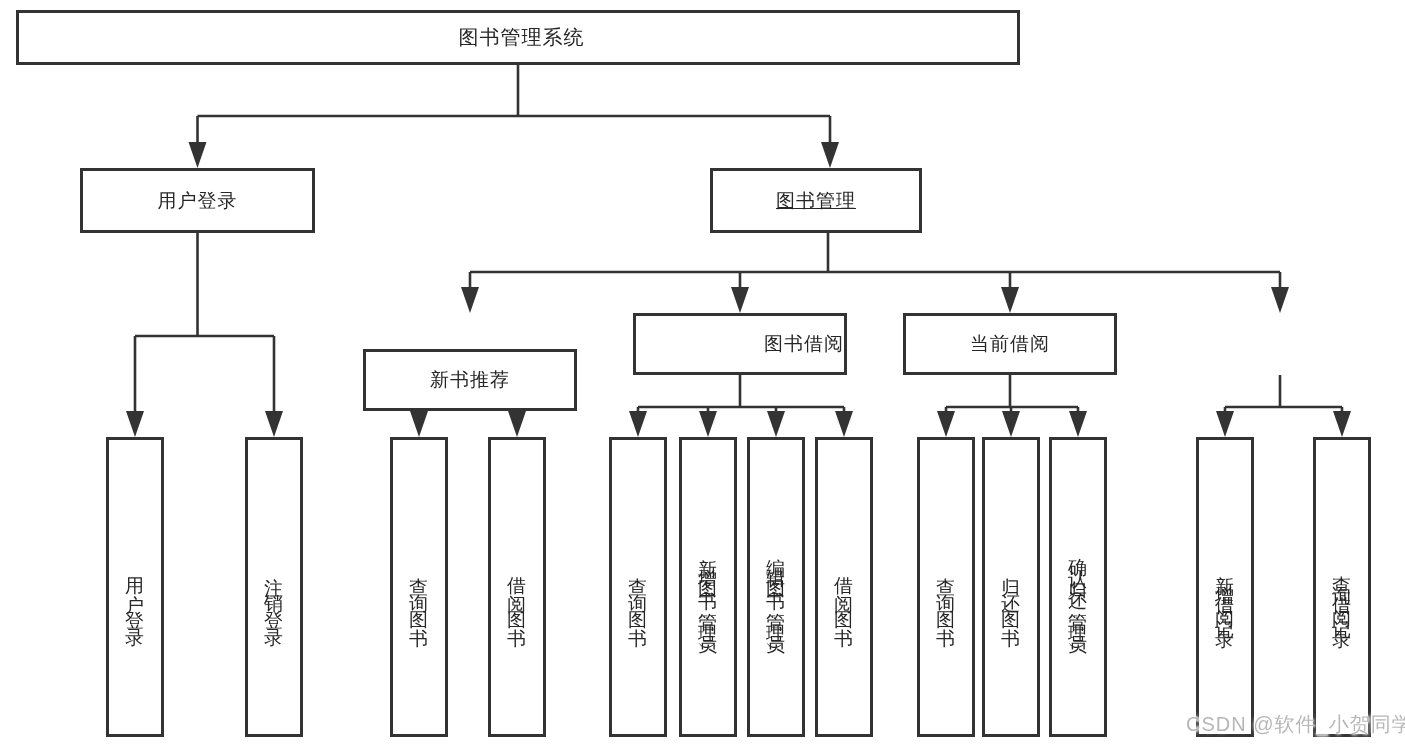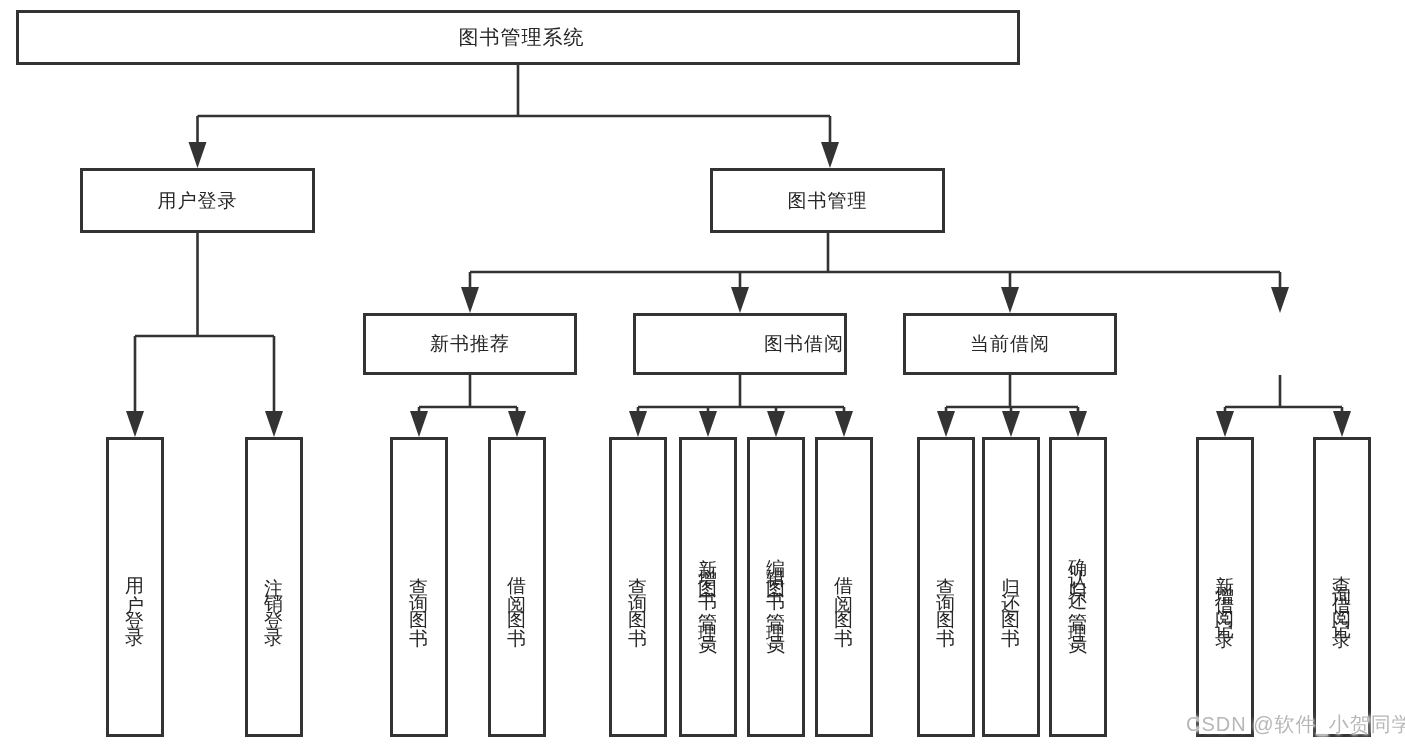--- a/index.html
+++ b/index.html
@@ -30,23 +30,23 @@
     border: 3px solid var(--line);
     display: flex; align-items: center; justify-content: center;
     z-index: 1;
     font-size: 19px;
     letter-spacing: 1px;
     white-space: nowrap;
   }
   .root-node { left: 16px; top: 10px; width: 1004px; height: 55px; font-size: 20px; padding-left: 7px; }
   .l2 { top: 168px; width: 235px; height: 65px; }
   .l2-a { left: 80px; }
-  .l2-b { left: 710px; width: 235px; }
+  .l2-b { left: 710px; width: 212px; text-decoration: underline; }
   .l3 { top: 313px; width: 214px; height: 62px; }
-  .l3-a { left: 363px; }
+  .l3-a { left: 363px; margin-top: 36px; }
   .l3-b { left: 633px; justify-content: flex-end; }
   .l3-c { left: 903px; align-items: center; }
   .l3-d { left: 1173px; }
 
   .leaf { top: 437px; width: 58px; height: 300px; border-width: 3px; padding: 0; }
   .leaf span {
     writing-mode: vertical-rl;
     text-orientation: mixed;
     font-size: 19px;
     line-height: 1;

